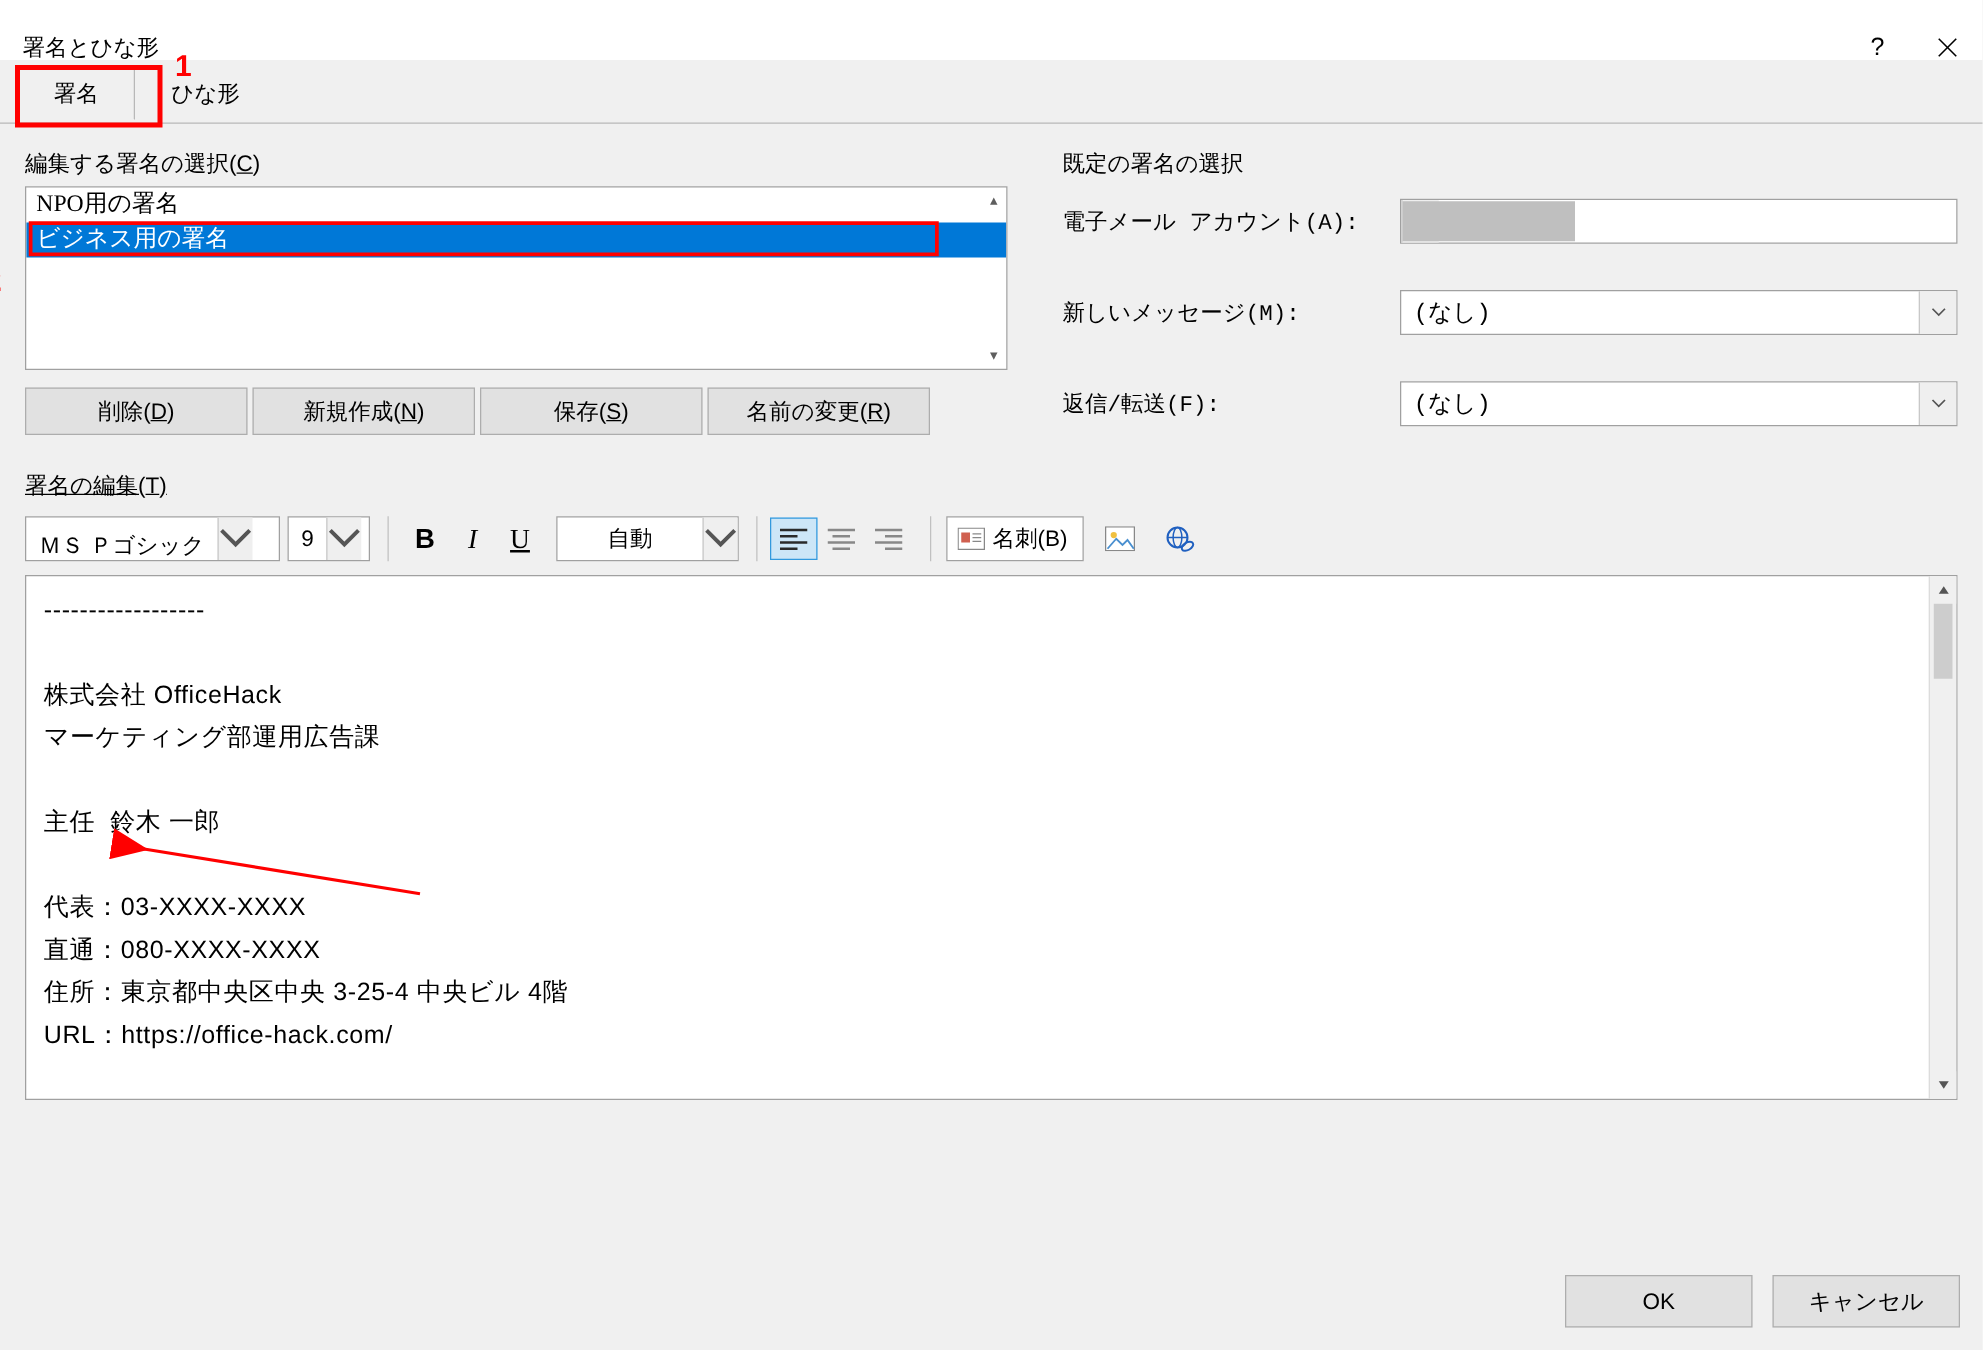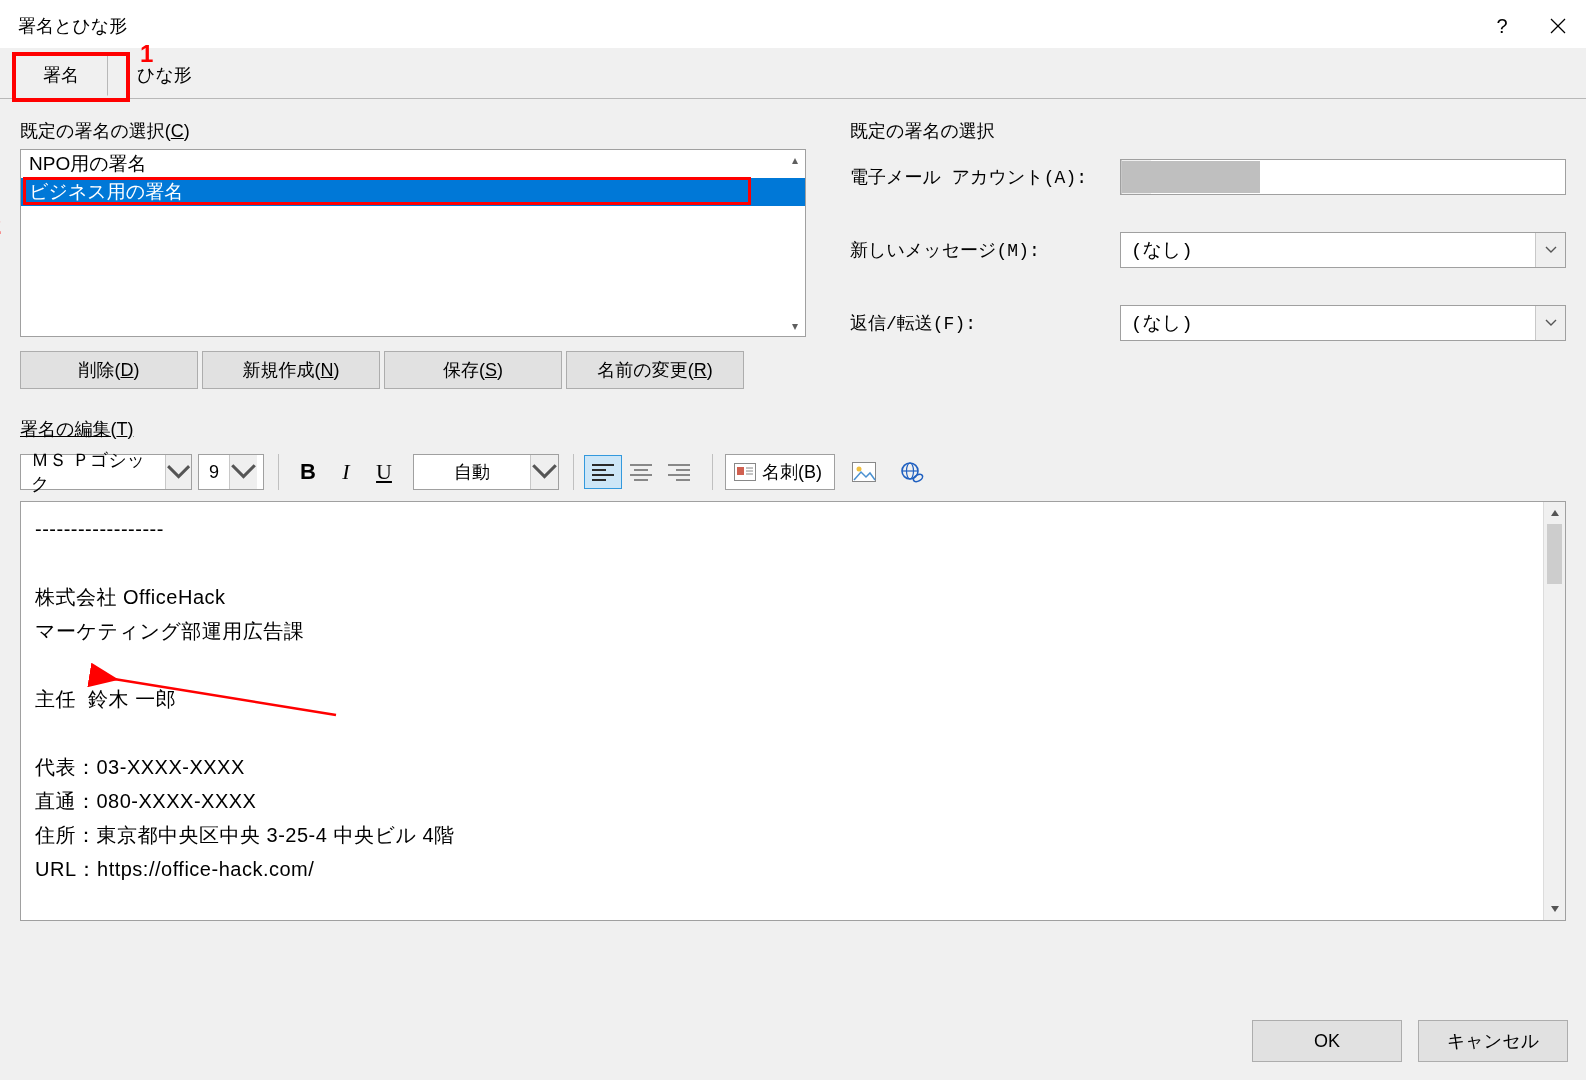--- a/index.html
+++ b/index.html
@@ -9,21 +9,21 @@
     font-size: 15px;
     background: #ffffff;
     color: #000;
     width: 1586px;
     height: 1080px;
     position: relative;
     overflow: hidden;
   }
   .titlebar {
     position: absolute;
-    top: 4px; left: 0; right: 0;
+    top: 16px; left: 0; right: 0;
     height: 44px;
     display: flex;
     align-items: center;
     padding-left: 18px;
   }
   .titlebar .title { font-size: 18px; }
   .titlebar .spacer { flex: 1; }
   .titlebar .btn-help, .titlebar .btn-close {
     width: 56px; height: 44px;
     display: flex; align-items: center; justify-content: center;
@@ -98,23 +98,24 @@
   }
   .col-left { width: 786px; }
   .col-right { flex: 1; padding-left: 14px; font-family: Liberation Mono, monospace; }
 
   .section-label { font-size: 18px; margin-bottom: 6px; }
   .section-label .ul { text-decoration: underline; }
 
   .sig-list {
     border: 1px solid #a0a0a0;
     background: #ffffff;
-    height: 188px;
+    height: 147px;
     position: relative;
     overflow: hidden;
+    font-family: Liberation Serif, serif;
   }
   .sig-item {
     padding: 1px 8px;
     font-size: 19px;
     line-height: 26px;
     cursor: pointer;
     white-space: nowrap;
   }
   .sig-item.selected {
     background: #0078d7;
@@ -204,21 +205,21 @@
     display: flex; align-items: center;
     height: 36px;
   }
   .tb-combo .txt { padding: 0 10px; font-size: 18px; }
   .tb-combo .arr-box {
     width: 28px; height: 100%;
     border-left: 1px solid #c8c8c8;
     background: #efefef;
     display: flex; align-items: center; justify-content: center;
   }
-  .tb-fontname { width: 172px; }
+  .tb-fontname { width: 204px; align-items: flex-end; }
   .tb-fontsize { width: 66px; margin-left: 6px; }
   .tb-group {
     display: flex;
     margin-left: 14px;
     border-left: 1px solid #c0c0c0;
     padding-left: 10px;
     height: 36px;
     align-items: center;
   }
   .tb-btn {
@@ -365,21 +366,21 @@
   </div>
   <div class="tab-highlight-box"></div>
 
   <div class="content">
 
     <div class="annot-2" style="top:113px; left:-12px;">2</div>
 
     <div class="row-top">
       <div class="col-left">
         <div class="section-label">
-          <span>既定の署名の選択(</span><span class="ul">C</span><span>)</span>
+          <span>編集する署名の選択(</span><span class="ul">C</span><span>)</span>
         </div>
         <div class="sig-list">
           <div class="sig-item">NPO用の署名</div>
           <div class="sig-item selected">ビジネス用の署名</div>
           <div class="sig-item-hl"></div>
           <div class="list-scroll">
             <span class="arr">▴</span>
             <span class="arr">▾</span>
           </div>
         </div>

